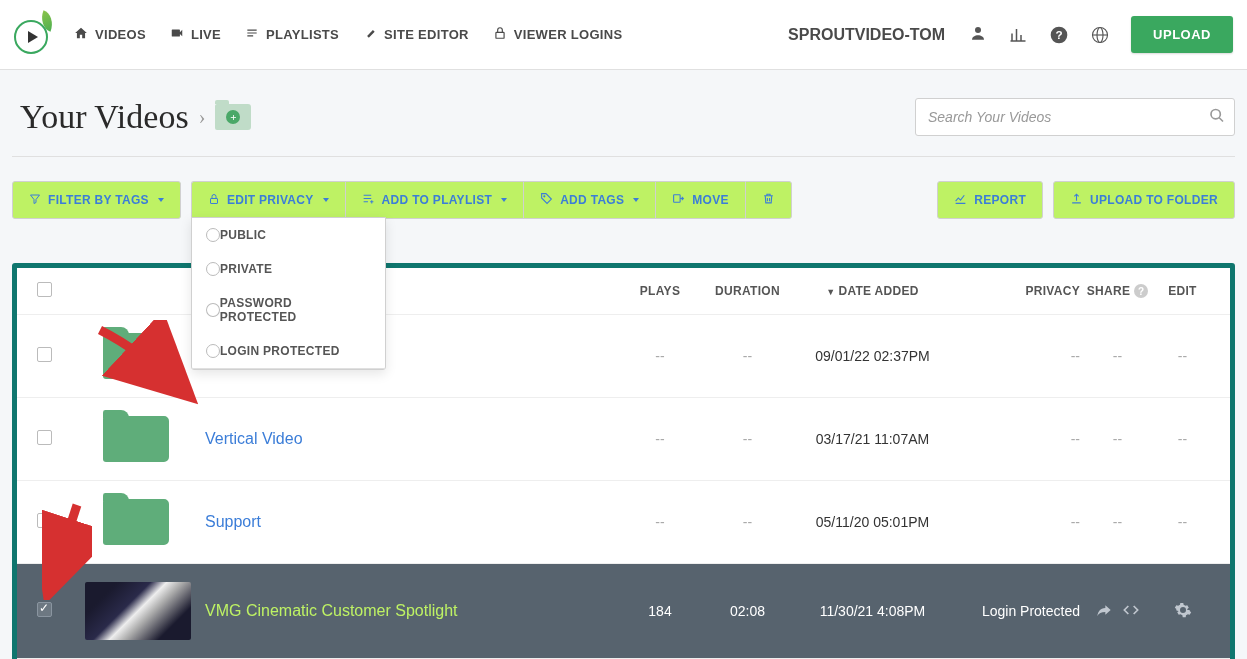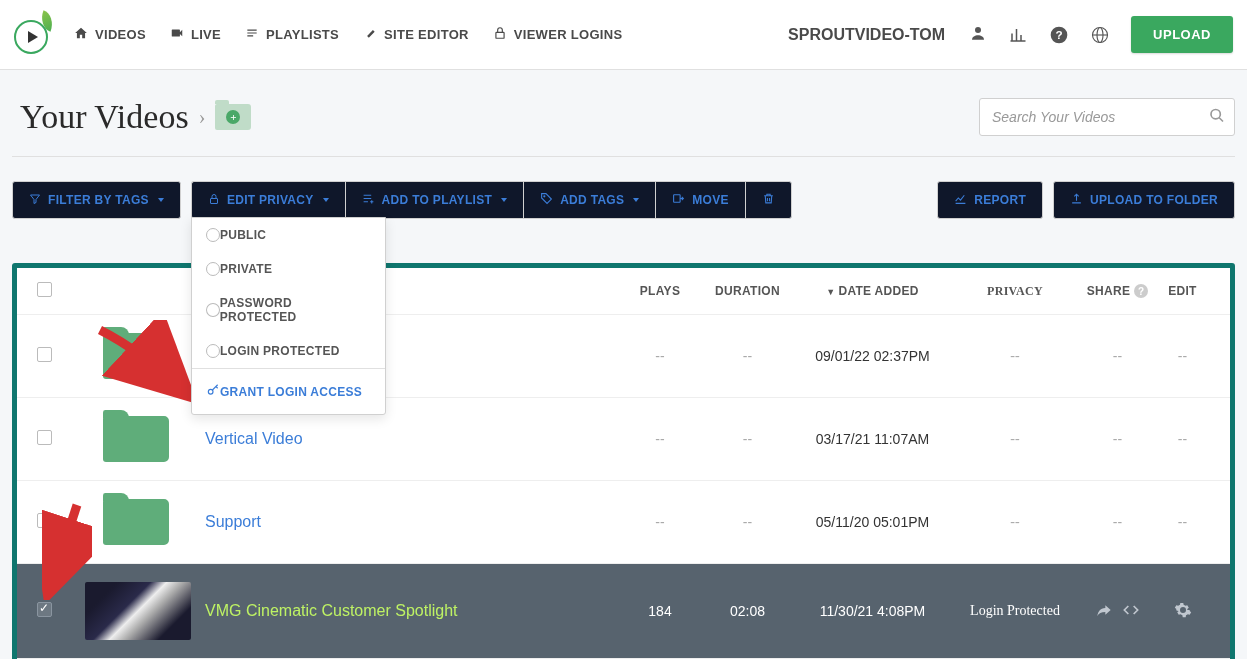--- a/index.html
+++ b/index.html
@@ -21,28 +21,28 @@
     .upload-btn { background:#3aa85f; color:#fff; font-weight:700; font-size:13px; padding: 11px 22px; border-radius:3px; letter-spacing:0.5px; cursor:pointer; box-shadow: 0 1px 2px rgba(0,0,0,0.15);}
     
     .page-content { padding: 28px 12px 0 12px; }
     .page-title-row { display:flex; align-items:center; justify-content:space-between; border-bottom:1px solid #e0e0e0; padding-bottom:20px; margin-bottom:24px;}
     .page-title { font-size:34px; font-weight:400; color:#2a2a2a; display:flex; align-items:center; gap:10px; font-family: Georgia, serif; margin-left: 8px;}
     .title-caret { color:#999; font-size:20px; }
     .add-folder-btn { width:36px; height:26px; background:#c0dcc8; border-radius:2px 3px 3px 2px; position:relative; display:flex; align-items:center; justify-content:center;}
     .add-folder-btn::before { content:""; position:absolute; top:-4px; left:0; width:14px; height:4px; background:#c0dcc8; border-radius:2px 2px 0 0;}
     .add-folder-plus { width:14px; height:14px; background:#4aa868; border-radius:50%; color:#fff; display:flex; align-items:center; justify-content:center; font-size:11px; font-weight:bold;}
     
-    .search-box { width:256px; position:relative; }
+    .search-box { width:320px; position:relative; }
     .search-input { width:100%; border:1px solid #d0d0d0; border-radius:3px; padding:10px 36px 10px 12px; font-size:14px; font-style:italic; color:#888;}
     .search-input::placeholder { color:#999; font-style:italic;}
     .search-icon-btn { position:absolute; right:10px; top:50%; transform:translateY(-50%); color:#999;}
     
     .toolbar { display:flex; gap:10px; margin-bottom:30px; }
     .btn-group { display:flex; }
-    .tool-btn { background:#0f172a; border:1px solid #d0d0d0; padding:10px 16px; font-size:12px; font-weight:700; color:#3b7dd8; display:flex; align-items:center; gap:7px; cursor:pointer; letter-spacing:0.3px; border-radius:3px;}
+    .tool-btn { background:#bef264; border:1px solid #d0d0d0; padding:10px 16px; font-size:12px; font-weight:700; color:#3b7dd8; display:flex; align-items:center; gap:7px; cursor:pointer; letter-spacing:0.3px; border-radius:3px;}
     .btn-group .tool-btn { border-radius:0; border-right:none;}
     .btn-group .tool-btn:first-child { border-radius:3px 0 0 3px;}
     .btn-group .tool-btn:last-child { border-radius:0 3px 3px 0; border-right:1px solid #d0d0d0;}
     .tool-btn.active { position:relative; z-index:10;}
     .caret-down { width:0; height:0; border-left:3px solid transparent; border-right:3px solid transparent; border-top:4px solid #3b7dd8; margin-left:2px;}
     .toolbar-right { margin-left:auto; display:flex; gap:10px;}
     
     .dropdown-menu { position:absolute; top:100%; left:-1px; right:-1px; margin-top:-1px; background:#fff; border:1px solid #d0d0d0; border-radius:0 0 3px 3px; min-width:195px; box-shadow: 0 4px 12px rgba(0,0,0,0.1);}
     .dropdown-item { display:flex; align-items:center; padding:10px 14px; font-size:12px; font-weight:700; color:#555; cursor:pointer;}
     .dropdown-divider { border-top:1px solid #e0e0e0; }
@@ -51,21 +51,21 @@
     
     .video-table { background:#fff; border:5px solid #0f766e; border-radius:3px;margin-top:44px;}
     .table-header { display:flex; align-items:center; padding:14px 20px; border-bottom:1px solid #eee;}
     .th { font-size:12px; font-weight:700; color:#555; letter-spacing:0.3px;}
     .col-check { width:48px;}
     .col-thumb { width:120px;}
     .col-name { flex:1;}
     .col-plays { width:80px; text-align:center;}
     .col-duration { width:95px; text-align:center;}
     .col-date { width:155px; text-align:center;}
-    .col-privacy { width:130px; text-align:center;font-family:Liberation Serif, serif;}
+    .col-privacy { width:130px; text-align:right;}
     .col-share { width:75px; text-align:center; display:flex; align-items:flex-start; justify-content:center; gap:4px;}
     .col-actions-share { width:75px; display:flex; justify-content:center; gap:10px;}
     .col-edit { width:55px; text-align:center;}
     .checkbox { width:15px; height:15px; border:1px solid #bbb; border-radius:2px; background:#fff; display:inline-block; cursor:pointer;}
     
     .table-row { display:flex; align-items:center; padding:18px 20px; border-bottom:1px solid #eee;}
     .table-row.selected { background:#57636e; color:#fff;}
     .table-row.selected .checkbox { background:#6d7882; border-color:#8a95a0; position:relative;}
     .table-row.selected .checkbox::after { content:"✓"; position:absolute; left:1px; top:-2px; color:#fff; font-size:12px;}
     .folder-thumb { width:66px; height:46px; background:#5fad7a; border-radius:3px 5px 5px 3px; position:relative; margin-left:18px;}
@@ -202,27 +202,20 @@
           </div>
           <div class="dropdown-item">
             <span class="radio"></span>
             <span>PASSWORD PROTECTED</span>
           </div>
           <div class="dropdown-item">
             <span class="radio"></span>
             <span>LOGIN PROTECTED</span>
           </div>
           <div class="dropdown-divider"></div>
-          <div class="dropdown-item link-style">
-            <span><svg width="14" height="14" viewBox="0 0 24 24" fill="none" stroke="currentColor" stroke-width="2">
-                  <circle cx="8" cy="15" r="4"></circle>
-                  <path d="M11 12l9-9M17 6l3 3"></path>
-                </svg></span>
-            <span>GRANT LOGIN ACCESS</span>
-          </div>
         </div>
       </div>
       <div class="tool-btn">
         <span><svg width="13" height="13" viewBox="0 0 24 24" fill="none" stroke="currentColor" stroke-width="2">
               <path d="M3 6h14M3 12h14M3 18h8M18 15v6M15 18h6"></path>
             </svg></span>
         <span>ADD TO PLAYLIST</span>
         <span class="caret-down"></span>
       </div>
       <div class="tool-btn">

